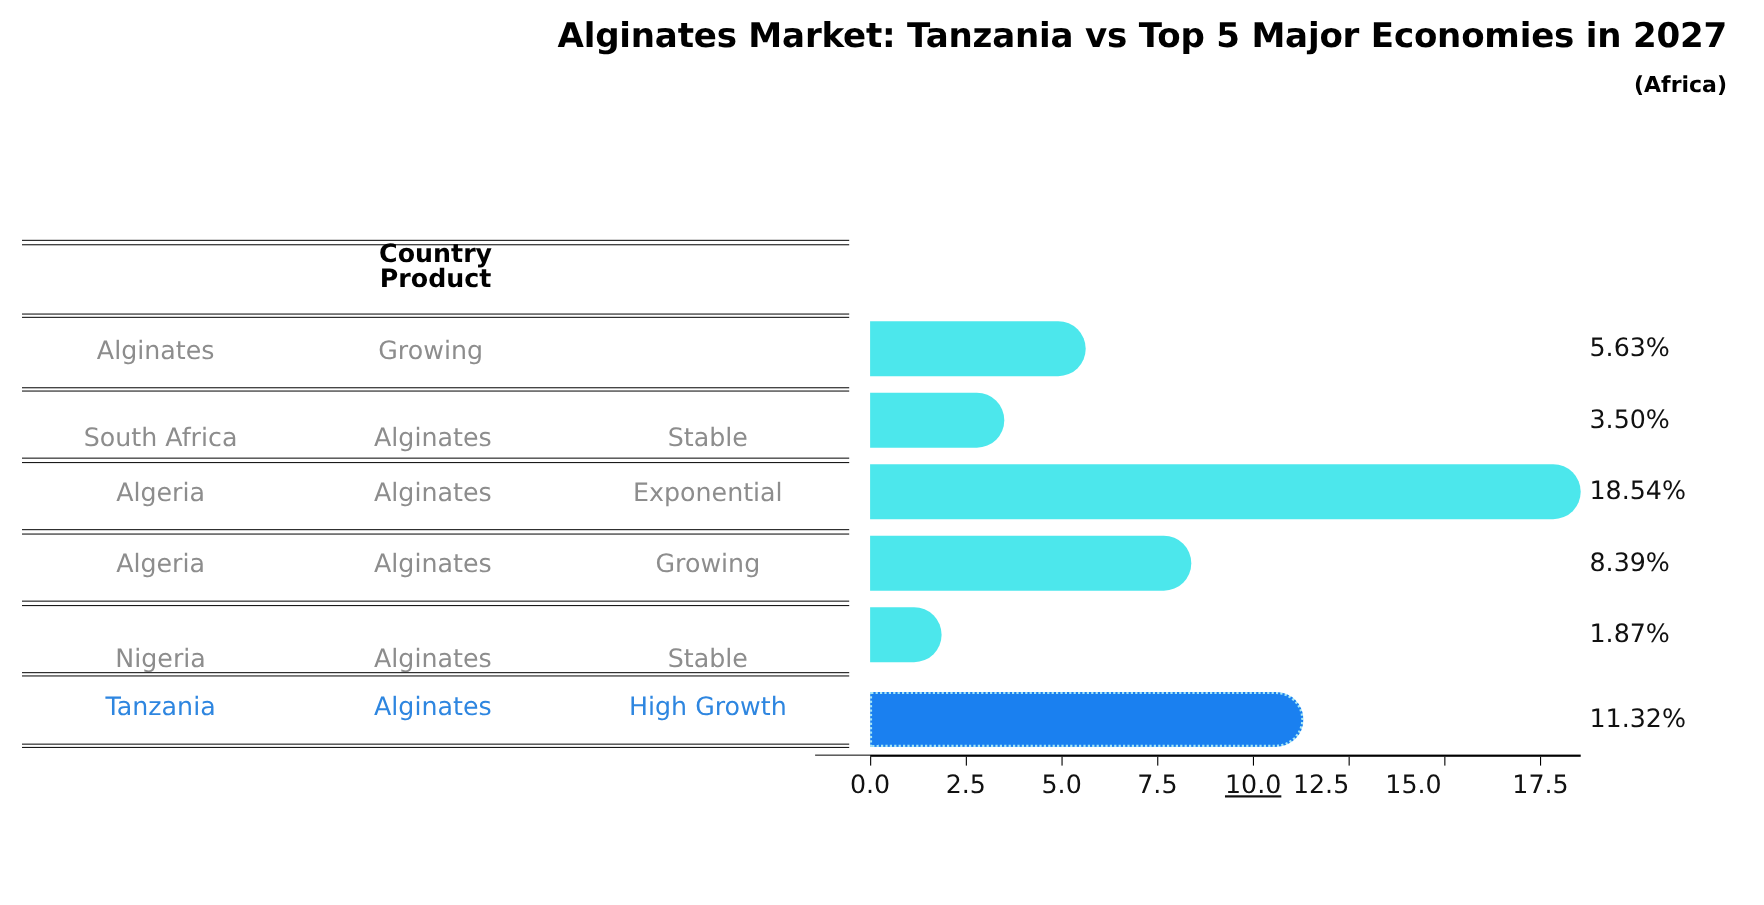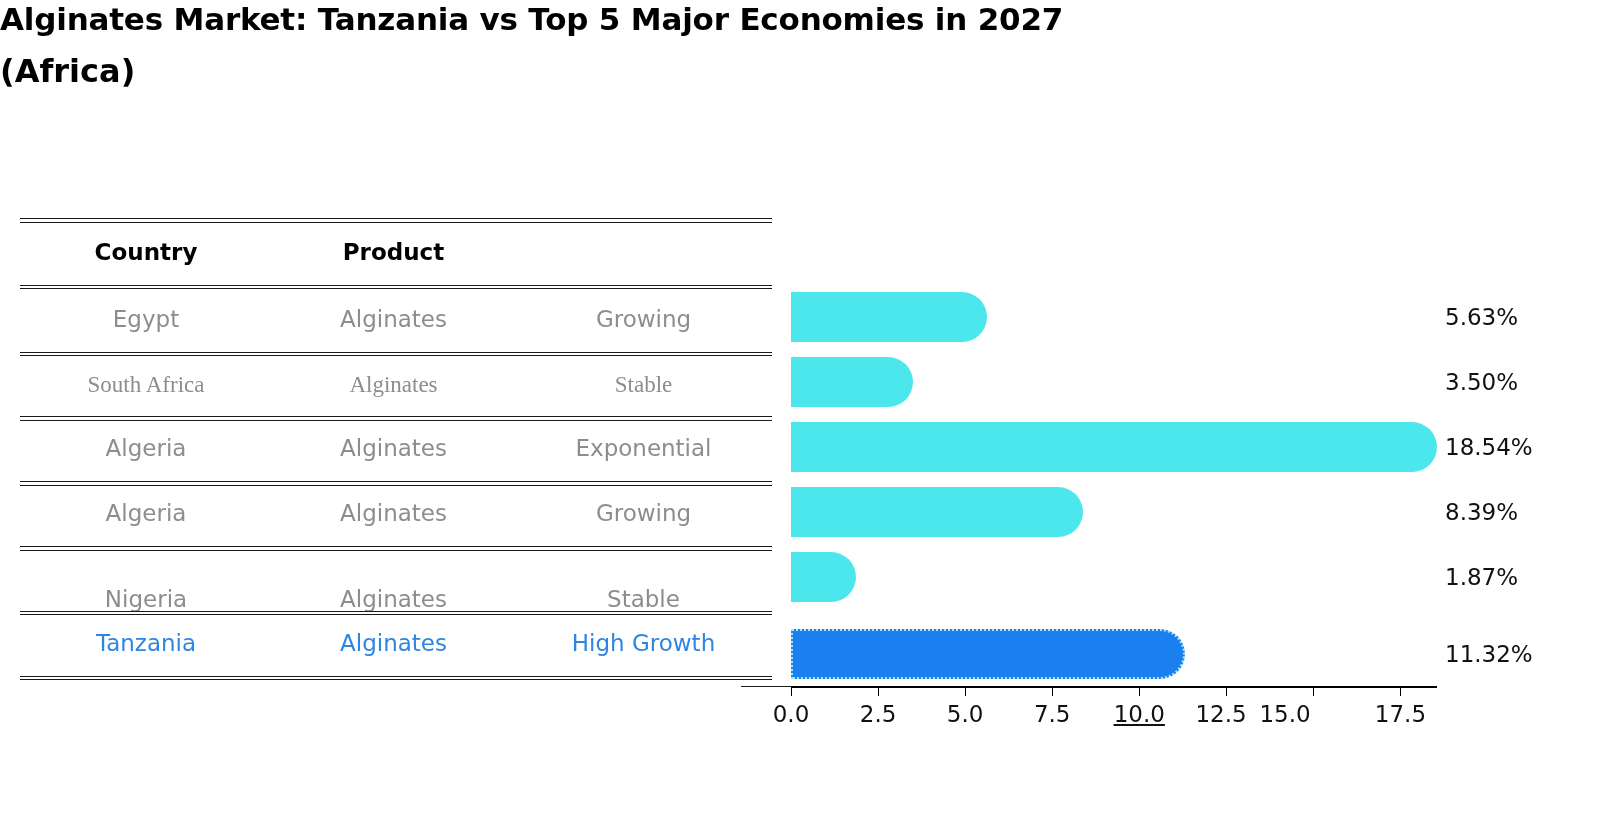--- a/index.html
+++ b/index.html
@@ -13,33 +13,33 @@
     font-family: "DejaVu Sans", "Liberation Sans", sans-serif;
     color: #000000;
     overflow: hidden;
     position: relative;
   }
 
   
   #title-block {
     position: absolute;
     left: 0;
-    top: 0;
+    top: 14px;
     width: 1570px;
-    text-align: left;
+    text-align: right;
   }
   #chart-title {
     font-size: 31px;
     font-weight: bold;
     letter-spacing: -0.2px;
     color: #000000;
     line-height: 1.25;
   }
   #chart-subtitle {
-    font-size: 32px;
+    font-size: 20px;
     font-weight: bold;
     color: #000000;
     margin-top: 12px;
     line-height: 1.25;
   }
 
   
   #figure {
     position: absolute;
     left: 0;
@@ -181,32 +181,31 @@
 
 <div id="figure">
 
   <div id="title-block">
     <div id="chart-title">Alginates Market: Tanzania vs Top 5 Major Economies in 2027</div>
     <div id="chart-subtitle">(Africa)</div>
   </div>
 
   <div id="table-panel">
       <div class="rule double" style="top: 0px;"></div>
-      <div class="trow thead" style="top: 2px;">
+      <div class="trow thead" style="top: 2px; flex-direction: column;">
         <div class="tcell c-country">Country</div>
         <div class="tcell c-product">Product</div>
       </div>
       <div class="rule double" style="top: 66.8px;"></div>
       <div class="trow tbody" style="top: 68.8px;">
-        <div class="tcell c-country">Egypt</div>
         <div class="tcell c-product">Alginates</div>
         <div class="tcell c-life">Growing</div>
       </div>
       <div class="rule double" style="top: 133.6px;"></div>
-      <div class="trow tbody" style="top: 134px; font-family: Liberation Serif, serif;">
+      <div class="trow tbody" style="top: 148px;">
         <div class="tcell c-country">South Africa</div>
         <div class="tcell c-product">Alginates</div>
         <div class="tcell c-life">Stable</div>
       </div>
       <div class="rule double" style="top: 198.4px;"></div>
       <div class="trow tbody" style="top: 198.4px;">
         <div class="tcell c-country">Algeria</div>
         <div class="tcell c-product">Alginates</div>
         <div class="tcell c-life">Exponential</div>
       </div>
@@ -264,20 +263,20 @@
       <div class="tick-label" style="left: 0px;">0.0</div>
       <div class="tick" style="left: 87.062px;"></div>
       <div class="tick-label" style="left: 87.062px;">2.5</div>
       <div class="tick" style="left: 174.124px;"></div>
       <div class="tick-label" style="left: 174.124px;">5.0</div>
       <div class="tick" style="left: 261.186px;"></div>
       <div class="tick-label" style="left: 261.186px;">7.5</div>
       <div class="tick" style="left: 348.248px;"></div>
       <div class="tick-label" style="left: 348.248px; text-decoration: underline;">10.0</div>
       <div class="tick" style="left: 435.31px;"></div>
-      <div class="tick-label" style="left: 430px;">12.5</div>
+      <div class="tick-label" style="left: 410px;">12.5</div>
       <div class="tick" style="left: 522.372px;"></div>
       <div class="tick-label" style="left: 494px;">15.0</div>
       <div class="tick" style="left: 609.434px;"></div>
       <div class="tick-label" style="left: 609.434px;">17.5</div>
     </div>
 
 </div>
 
 </body></html>

